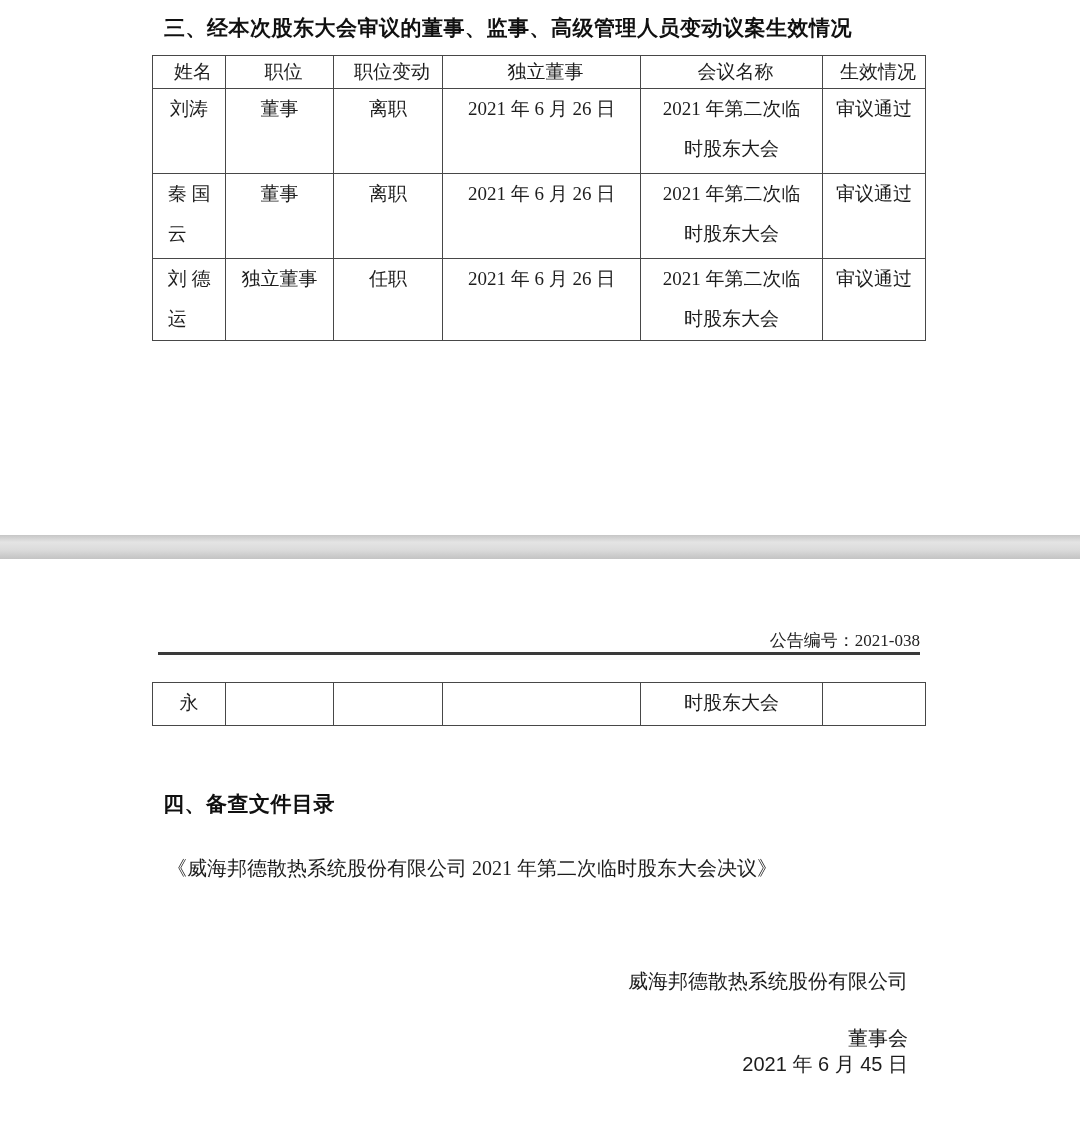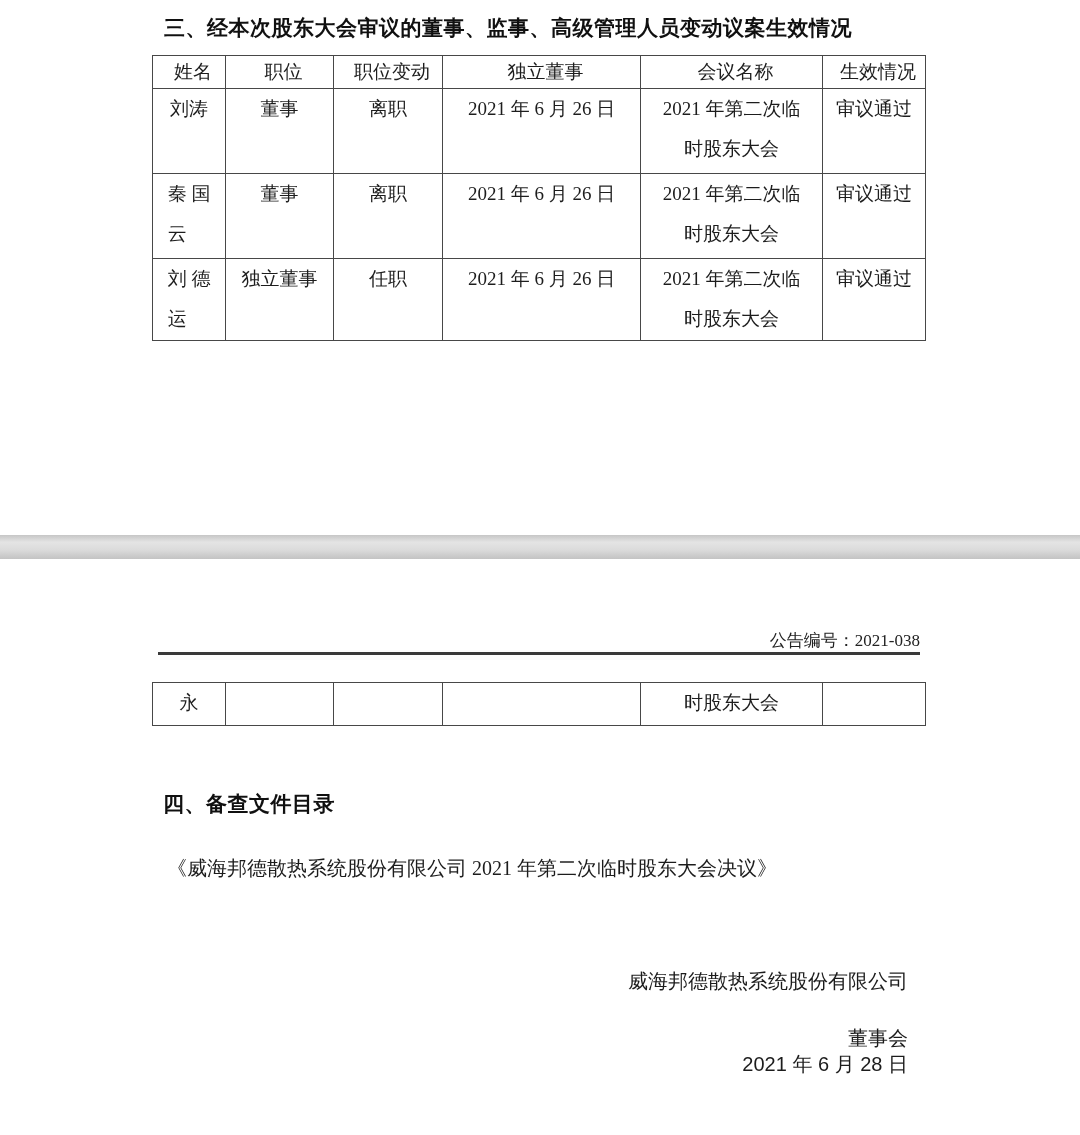--- a/index.html
+++ b/index.html
@@ -146,16 +146,16 @@
         </tr>
       </tbody>
     </table>
 
     <h2 class="sec-heading sec4">四、备查文件目录</h2>
 
     <p class="reference-doc">《威海邦德散热系统股份有限公司 2021 年第二次临时股东大会决议》</p>
 
     <div class="sig sig-company">威海邦德散热系统股份有限公司</div>
     <div class="sig sig-board">董事会</div>
-    <div class="sig sig-date">2021 年 6 月 28 日</div>
+    <div class="sig sig-date">2021 年 6 月 45 日</div>
   </section>
 
 </div>
 
 </body></html>

